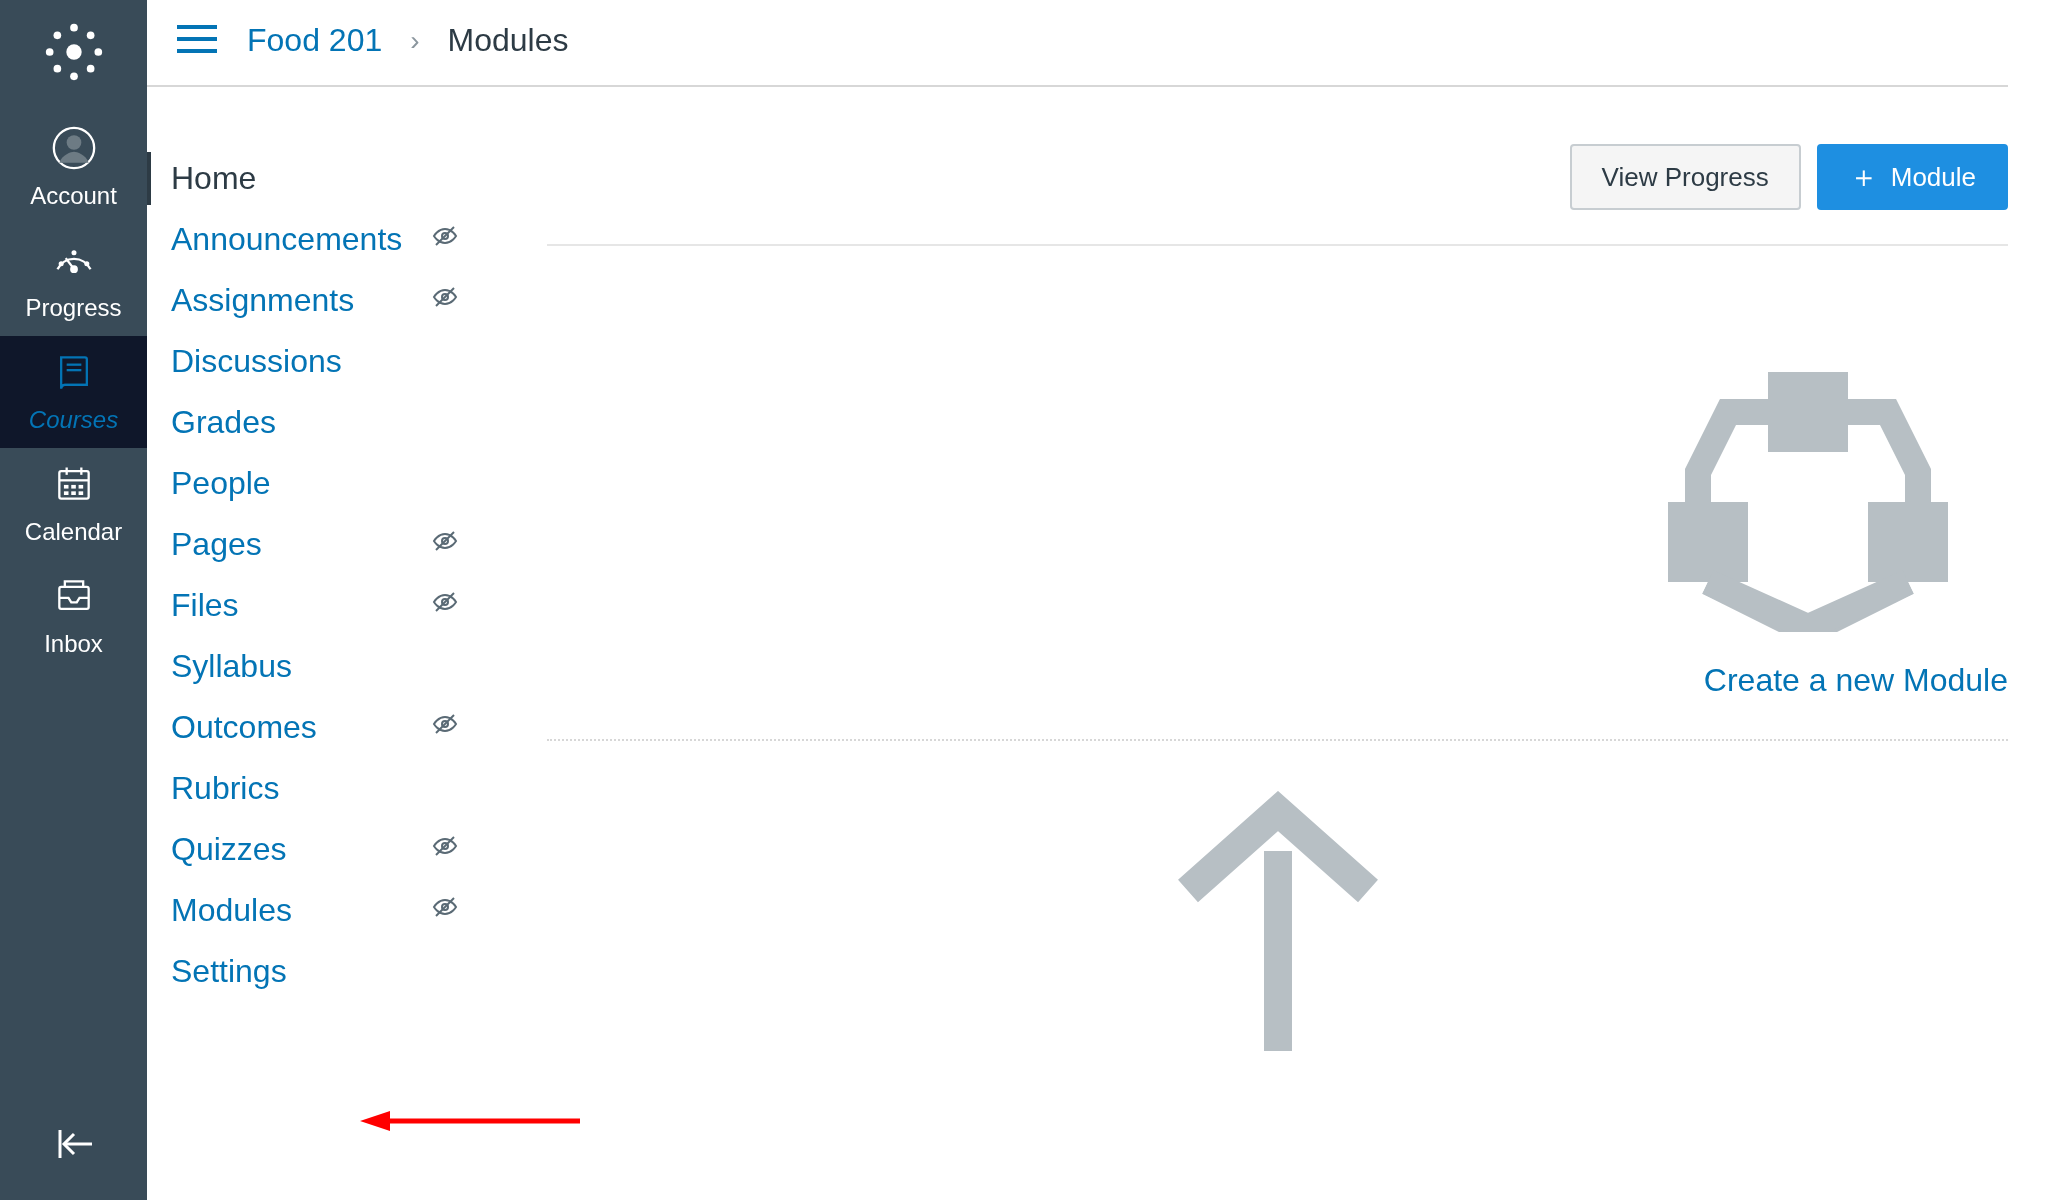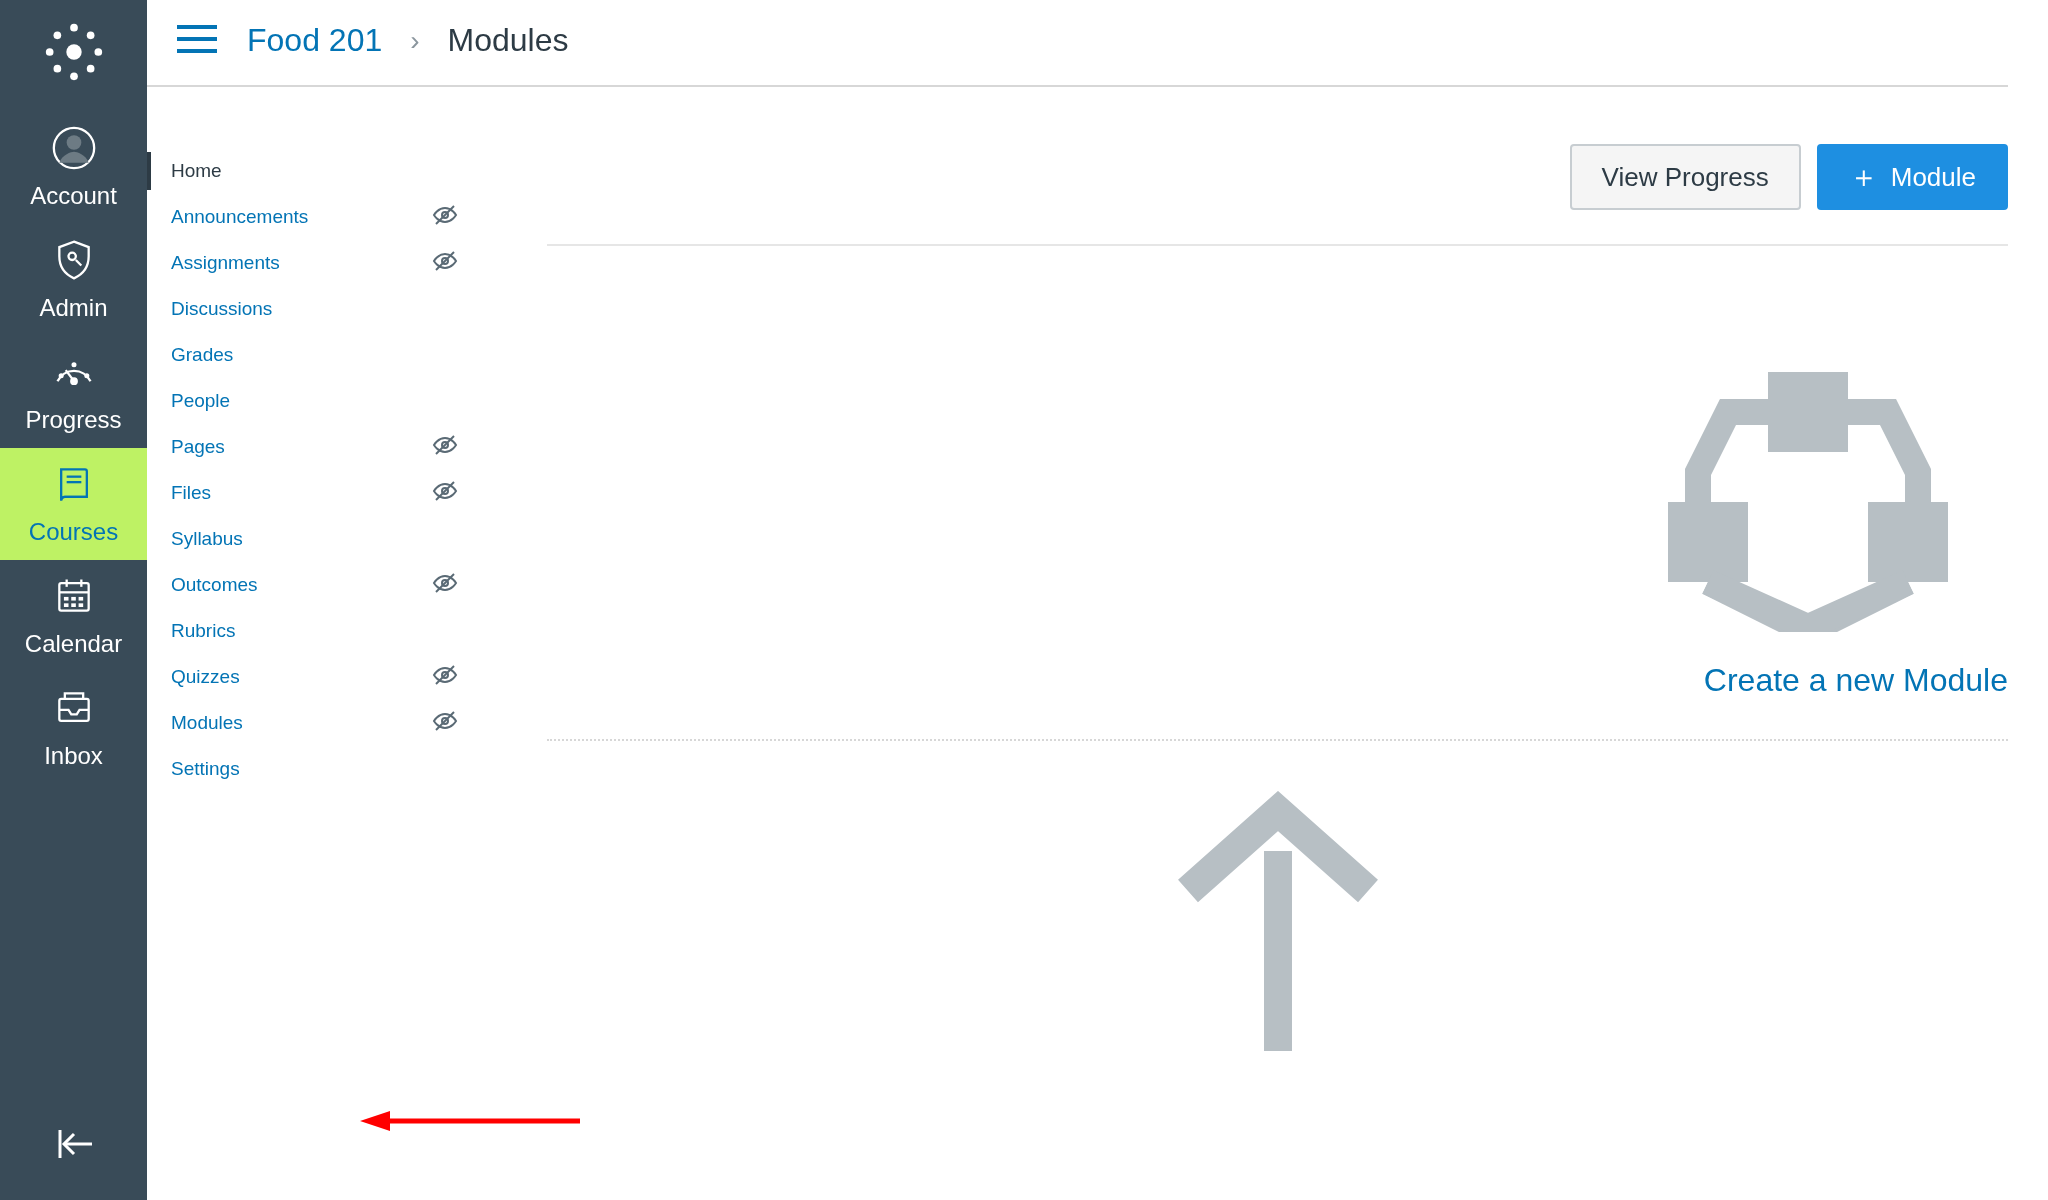--- a/index.html
+++ b/index.html
@@ -24,22 +24,23 @@
   }
   .global-nav .item {
     width: 100%;
     display:flex; flex-direction:column; align-items:center;
     padding: 14px 0;
     cursor: pointer;
     color: #fff;
     font-size: 22px;
   }
   .global-nav .item.active {
-    background: #bef264;
+    background: #0f172a;
     color: #0374b5;
+    font-style: italic;
   }
   .global-nav .item svg { width: 44px; height: 44px; }
   .global-nav .item .label { margin-top: 6px; font-size: 24px; }
   .global-nav .collapse {
     margin-top: auto;
     padding: 28px 0;
     cursor: pointer;
   }
   .global-nav .collapse svg { width: 48px; height: 48px; }
 
@@ -68,21 +69,21 @@
 
   .course-nav {
     width: 340px;
     padding: 40px 24px 0 24px;
     position: relative;
   }
   .course-nav .nav-item {
     display:flex; align-items:center;
     gap: 18px;
     padding: 12px 0;
-    font-size: 19px;
+    font-size: 32px;
     cursor:pointer;
     position: relative;
   }
   .course-nav .nav-item .text { color:#0374b5; }
   .course-nav .nav-item.current .text { color:#2d3b45; font-weight:500; }
   .course-nav .nav-item.current::before {
     content:"";
     position:absolute;
     left:-24px; top:4px; bottom:4px;
     width:4px; background:#2d3b45;
@@ -183,30 +184,20 @@
     <span>
       <svg viewBox="0 0 48 48" fill="none" stroke="#fff" stroke-width="2.5">
         <circle cx="24" cy="24" r="22"></circle>
         <circle cx="24" cy="18" r="8" fill="#6d7b84" stroke="none"></circle>
         <path d="M8 40c3-9 13-12 16-12s13 3 16 12" fill="#6d7b84" stroke="none"></path>
       </svg>
     </span>
     <span class="label">Account</span>
   </div>
 
-  <div class="item">
-    <span>
-      <svg viewBox="0 0 48 48" fill="none" stroke="#fff" stroke-width="2.5">
-        <path d="M24 4l16 6v10c0 12-7 20-16 24C15 40 8 32 8 20V10l16-6z"></path>
-        <circle cx="22" cy="20" r="4"></circle>
-        <path d="M26 24l6 6"></path>
-      </svg>
-    </span>
-    <span class="label">Admin</span>
-  </div>
 
   <div class="item">
     <span>
       <svg viewBox="0 0 48 48" fill="none" stroke="#fff" stroke-width="2.5">
         <path d="M6 34a20 20 0 0 1 36 0"></path>
         <circle cx="24" cy="34" r="3" fill="#fff"></circle>
         <line x1="24" y1="34" x2="15" y2="22"></line>
         <circle cx="10" cy="28" r="1.5" fill="#fff"></circle>
         <circle cx="38" cy="28" r="1.5" fill="#fff"></circle>
         <circle cx="24" cy="16" r="1.5" fill="#fff"></circle>

